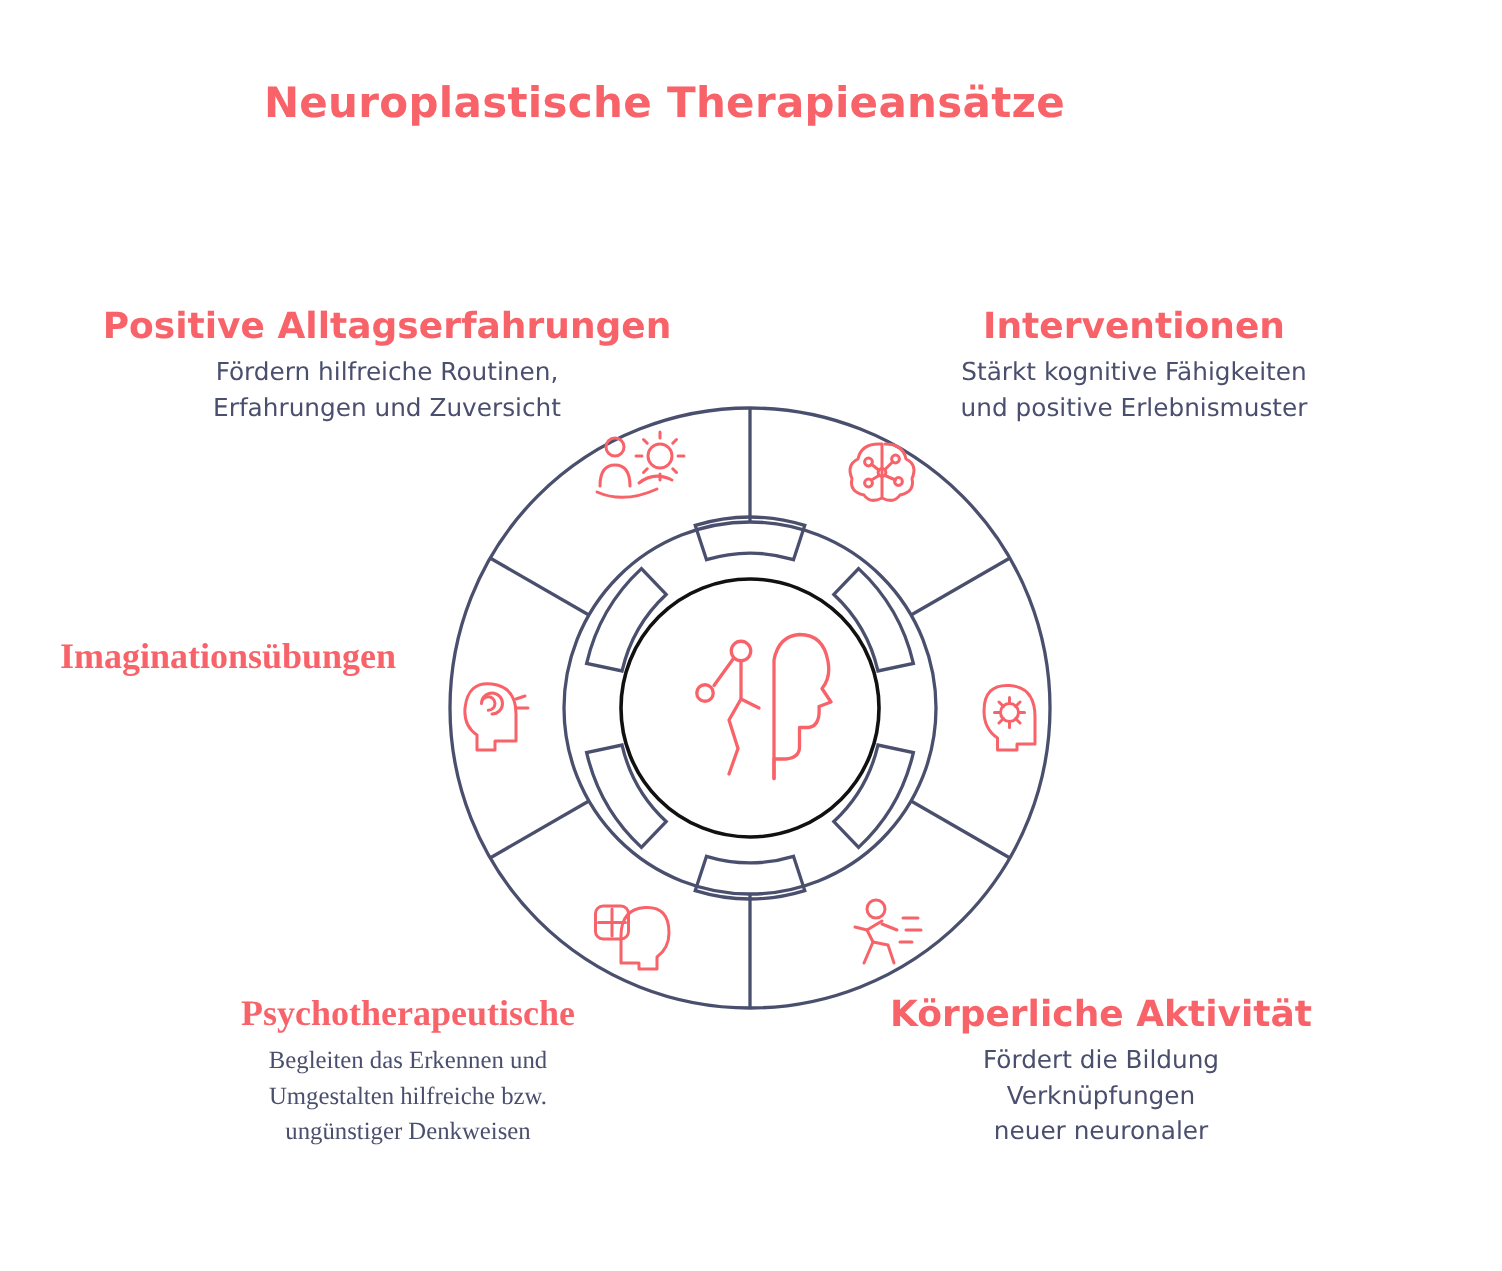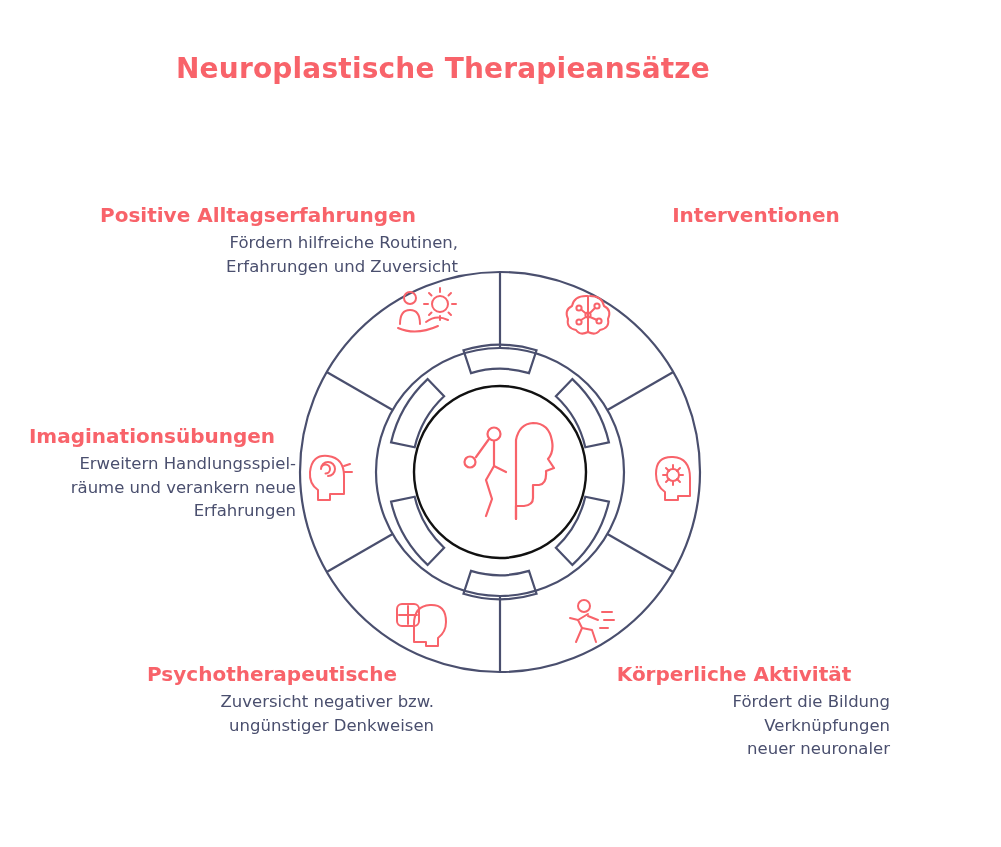--- a/index.html
+++ b/index.html
@@ -37,42 +37,41 @@
     height: 847px;
   }
 
   
   .label {
     position: absolute;
     box-sizing: border-box;
   }
   .label .lab-title {
     color: #f8636a;
-    font-size: 20px;
+    font-size: 24px;
     font-weight: bold;
     line-height: 1.22;
     margin-bottom: 4px;
   }
   .label .lab-desc {
     color: #4a4f6e;
     font-size: 16.5px;
     line-height: 1.42;
-    text-align: right;
   }
 
   
   .lab-tl { left: 58px;  top: 203px; width: 400px; text-align: center; }
   
   .lab-tr { left: 566px; top: 203px; width: 380px; text-align: center; }
   
-  .lab-ml { left: 8px;   top: 424px; width: 288px; text-align: center; }
+  .lab-ml { left: 8px;   top: 424px; width: 288px; text-align: center; font-family: Liberation Serif, serif; }
   
   .lab-mr { left: 716px; top: 424px; width: 282px; text-align: center; }
   
-  .lab-bl { left: 110px; top: 662px; width: 324px; text-align: center; }
+  .lab-bl { left: 110px; top: 662px; width: 324px; text-align: center; font-family: Liberation Serif, serif; }
   
   .lab-br { left: 578px; top: 662px; width: 312px; text-align: center; }
 
   svg { display: block; }
 </style>
 </head>
 <body>
 
 <div class="title">Neuroplastische Therapieansätze</div>
 
@@ -176,38 +175,38 @@
   <div class="label lab-tl">
     <div class="lab-title">Positive Alltagserfahrungen</div>
     <div class="lab-desc">
       <div>Fördern hilfreiche Routinen,</div>
       <div>Erfahrungen und Zuversicht</div>
     </div>
   </div>
 
   <div class="label lab-tr">
     <div class="lab-title">Interventionen</div>
+    <div class="lab-desc">
+      <div>Stärkt kognitive Fähigkeiten</div>
+      <div>und positive Erlebnismuster</div>
+    </div>
   </div>
 
   <div class="label lab-ml">
     <div class="lab-title">Imaginationsübungen</div>
-    <div class="lab-desc">
-      <div>Erweitern Handlungsspiel-</div>
-      <div>räume und verankern neue</div>
-      <div>Erfahrungen</div>
-    </div>
   </div>
 
 
   <div class="label lab-bl">
     <div class="lab-title">
       <div>Psychotherapeutische</div>
     </div>
     <div class="lab-desc">
-      <div>Zuversicht negativer bzw.</div>
+      <div>Begleiten das Erkennen und</div>
+      <div>Umgestalten hilfreiche bzw.</div>
       <div>ungünstiger Denkweisen</div>
     </div>
   </div>
 
   <div class="label lab-br">
     <div class="lab-title">Körperliche Aktivität</div>
     <div class="lab-desc">
       <div>Fördert die Bildung</div>
       <div>Verknüpfungen</div>
       <div>neuer neuronaler</div>

